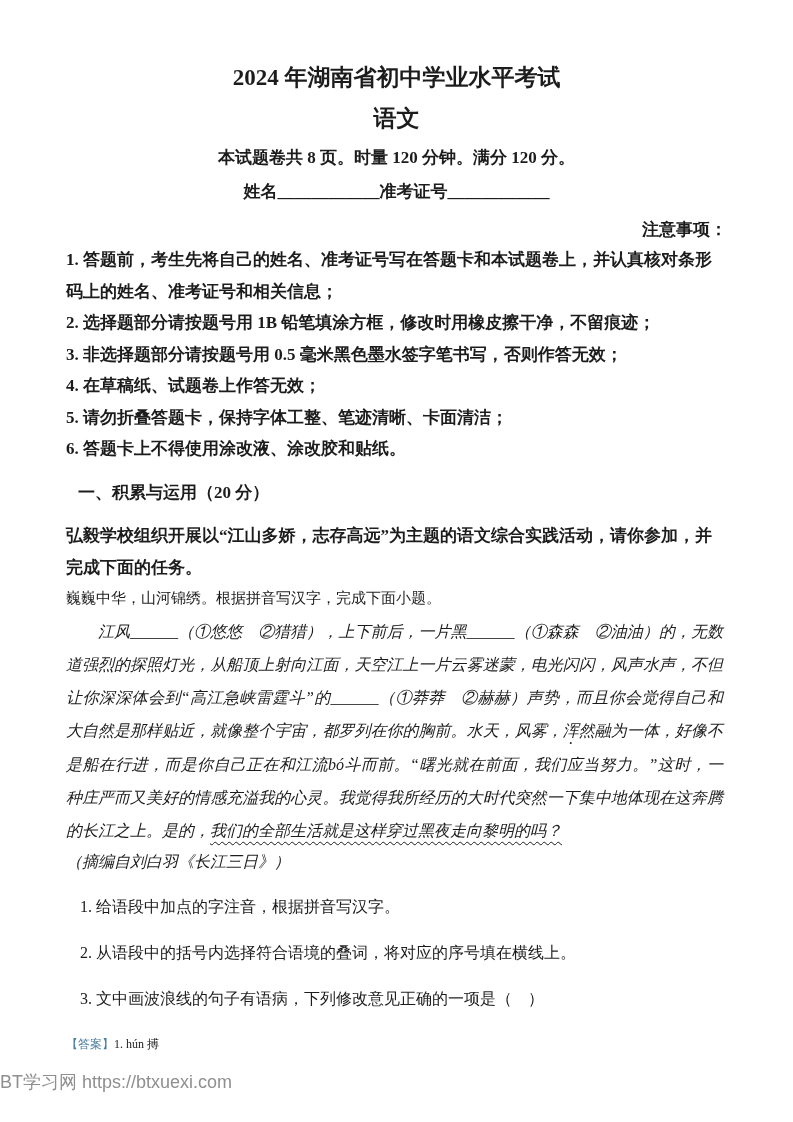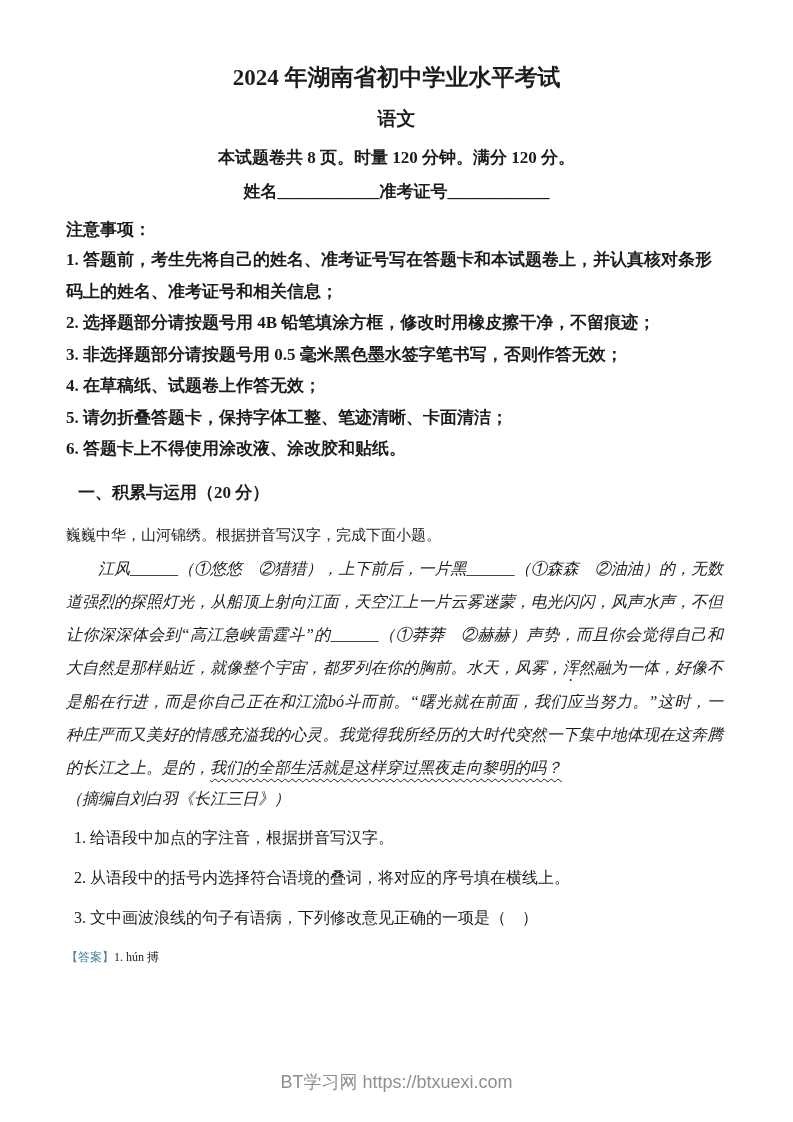--- a/index.html
+++ b/index.html
@@ -21,21 +21,21 @@
   }
   .exam-title {
     margin: 62px 0 0 0;
     font-size: 23px;
     line-height: 32px;
     font-weight: 700;
     text-align: center;
   }
   .exam-subject {
     margin: 10px 0 0 0;
-    font-size: 19px;
+    font-size: 23px;
     line-height: 30px;
     font-weight: 700;
     text-align: center;
   }
   .info-line {
     margin: 12px 0 0 0;
     font-size: 17px;
     line-height: 24px;
     font-weight: 700;
     text-align: center;
@@ -45,20 +45,21 @@
     font-size: 17px;
     line-height: 24px;
     font-weight: 700;
     text-align: center;
   }
   .notice-head {
     margin: 12px 0 0 0;
     font-size: 17px;
     line-height: 28px;
     font-weight: 700;
+    text-align: right;
   }
   .notice-item {
     margin: 0;
     font-size: 17px;
     line-height: 31.5px;
     font-weight: 700;
   }
   .section-head {
     margin: 12px;
     font-size: 17px;
@@ -106,21 +107,21 @@
     text-underline-offset: 5px;
   }
   .passage-source {
     margin: 0;
     font-size: 16px;
     line-height: 30px;
     font-style: italic;
     text-align: left;
   }
   .question {
-    margin: 8px;
+    margin: 14px;
     font-size: 16px;
     line-height: 32px;
     font-weight: 400;
   }
   .question-block { margin-top: 4px; }
   .options-grid {
     display: grid;
     grid-template-columns: 50% 50%;
     font-size: 16px;
     line-height: 31px;
@@ -138,46 +139,46 @@
     color: var(--answer-color, #4a7d9e);
   }
   .answer-text {
     color: #1c1c1c;
   }
   .footer {
     position: absolute;
     left: 0;
     right: 0;
     bottom: 28px;
-    text-align: center;
     font-family: "Liberation Sans", "DejaVu Sans", sans-serif;
     font-size: 18px;
     color: var(--footer-color, #8f8f8f);
     font-weight: 400;
   }
 </style>
 </head>
 <body>
 
 <div class="page">
 
   <h1 class="exam-title">2024 年湖南省初中学业水平考试</h1>
   <h2 class="exam-subject">语文</h2>
   <p class="info-line">本试题卷共 8 页。时量 120 分钟。满分 120 分。</p>
   <p class="name-line">姓名____________准考证号____________</p>
 
   <p class="notice-head">注意事项：</p>
   <p class="notice-item">1. 答题前，考生先将自己的姓名、准考证号写在答题卡和本试题卷上，并认真核对条形码上的姓名、准考证号和相关信息；</p>
-  <p class="notice-item">2. 选择题部分请按题号用 4B 铅笔填涂方框，修改时用橡皮擦干净，不留痕迹；</p>
+  <p class="notice-item">2. 选择题部分请按题号用 1B 铅笔填涂方框，修改时用橡皮擦干净，不留痕迹；</p>
   <p class="notice-item">3. 非选择题部分请按题号用 0.5 毫米黑色墨水签字笔书写，否则作答无效；</p>
   <p class="notice-item">4. 在草稿纸、试题卷上作答无效；</p>
   <p class="notice-item">5. 请勿折叠答题卡，保持字体工整、笔迹清晰、卡面清洁；</p>
   <p class="notice-item">6. 答题卡上不得使用涂改液、涂改胶和贴纸。</p>
 
   <p class="section-head">一、积累与运用（20 分）</p>
+  <p class="section-intro">弘毅学校组织开展以“江山多娇，志存高远”为主题的语文综合实践活动，请你参加，并完成下面的任务。</p>
   <p class="passage-lead">巍巍中华，山河锦绣。根据拼音写汉字，完成下面小题。</p>
 
   <p class="passage"><span class="seg-normal">江风______（①悠悠　②猎猎），上下前后，一片黑______（①森森　②油油）的，无数道强烈的探照灯光，从船顶上射向江面，天空江上一片云雾迷蒙，电光闪闪，风声水声，不但让你深深体会到“高江急峡雷霆斗”的______（①莽莽　②赫赫）声势，而且你会觉得自己和大自然是那样贴近，就像整个宇宙，都罗列在你的胸前。水天，风雾，</span><span class="seg-dotted">浑</span><span class="seg-normal">然融为一体，好像不是船在行进，而是你自己正在和江流bó斗而前。“曙光就在前面，我们应当努力。”这时，一种庄严而又美好的情感充溢我的心灵。我觉得我所经历的大时代突然一下集中地体现在这奔腾的长江之上。是的，</span><span class="seg-wavy">我们的全部生活就是这样穿过黑夜走向黎明的吗？</span></p>
   <p class="passage-source">（摘编自刘白羽《长江三日》）</p>
 
   <div class="question-block">
     <p class="question">1. 给语段中加点的字注音，根据拼音写汉字。</p>
     <p class="question">2. 从语段中的括号内选择符合语境的叠词，将对应的序号填在横线上。</p>
     <p class="question">3. 文中画波浪线的句子有语病，下列修改意见正确的一项是（　）</p>
   </div>

